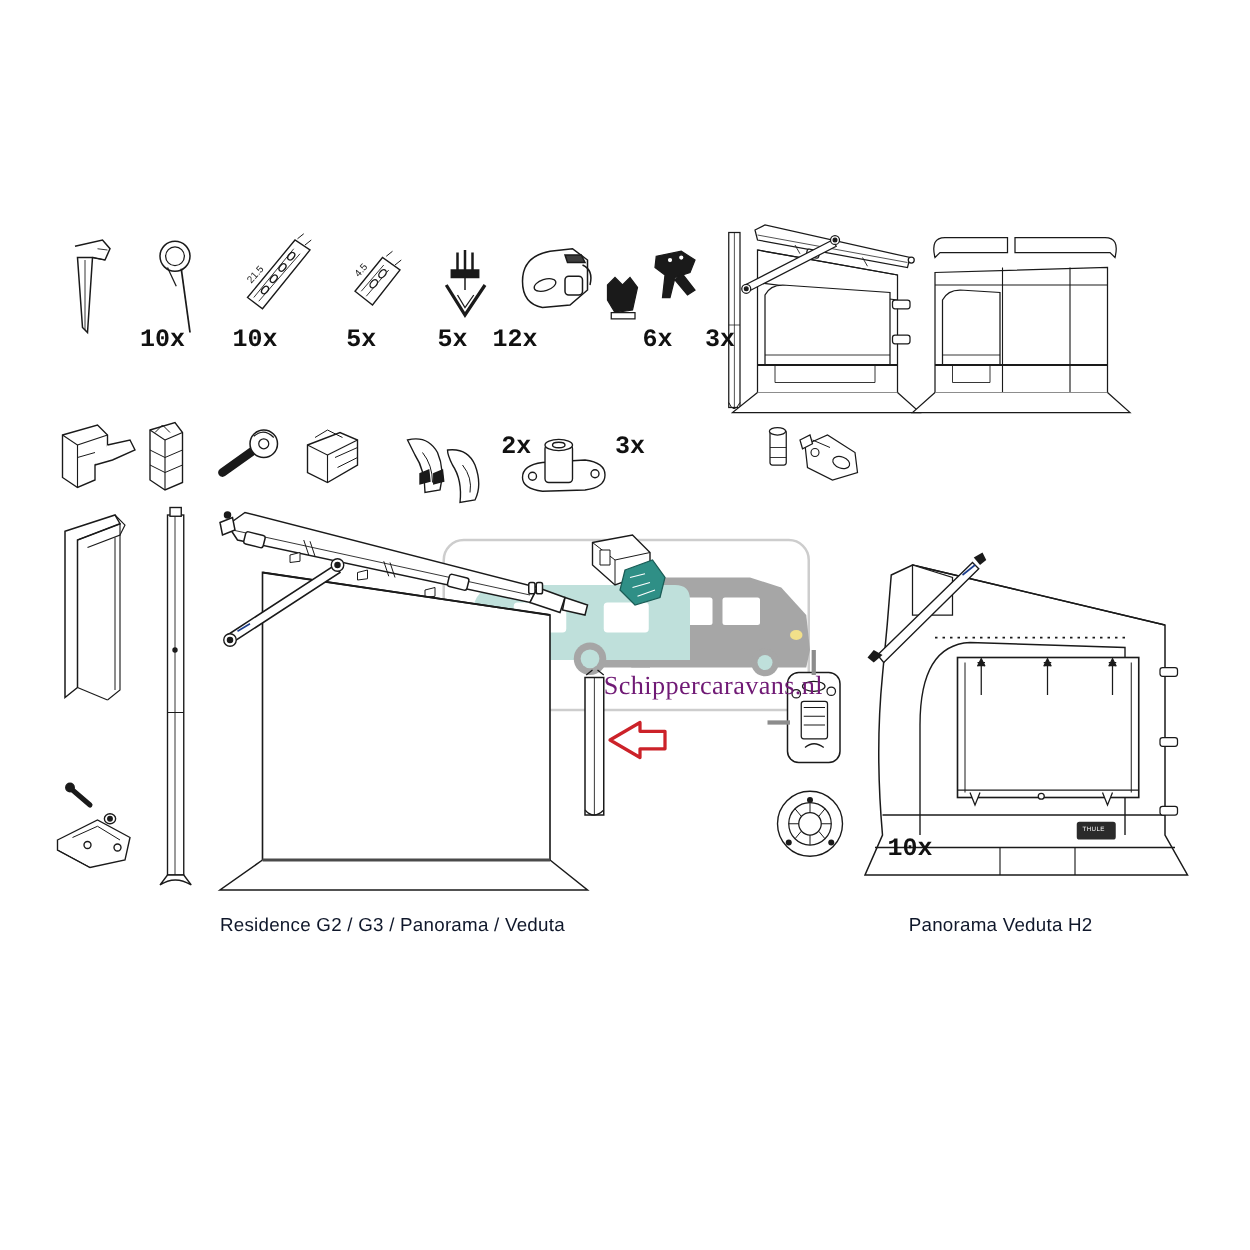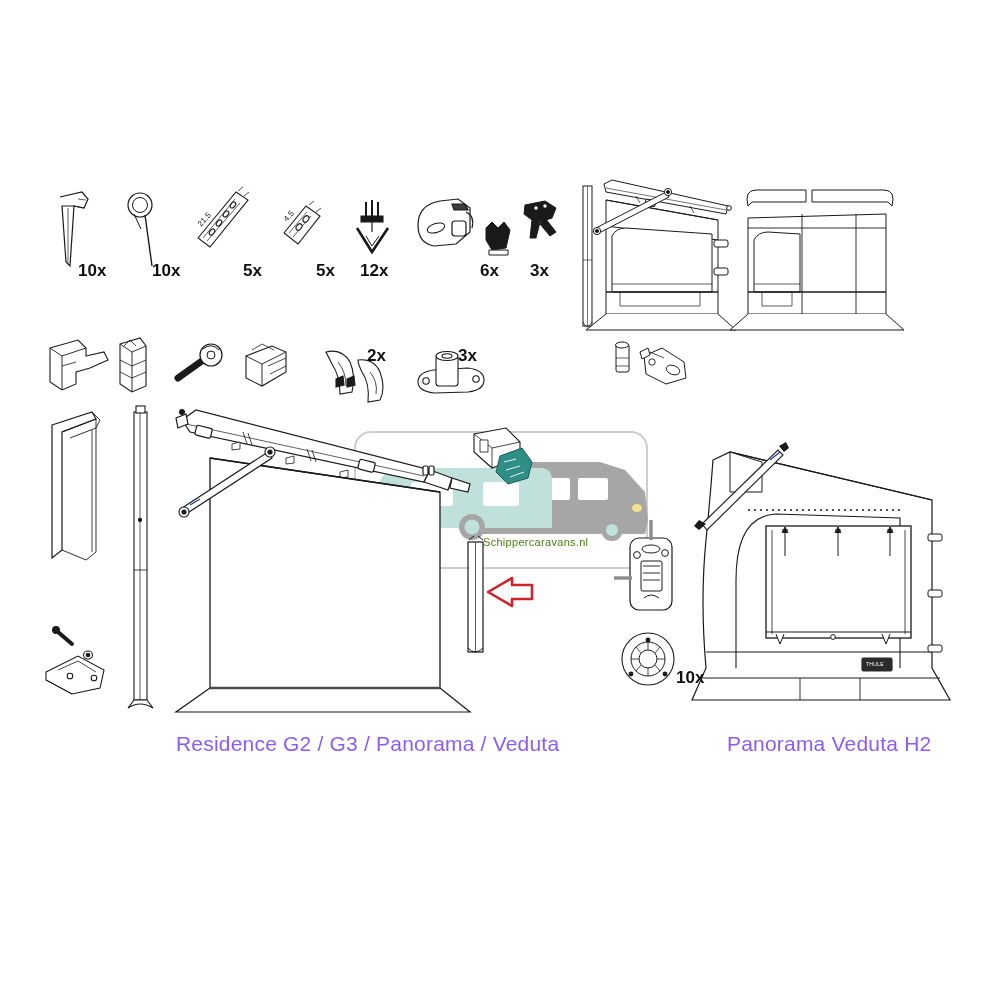--- a/index.html
+++ b/index.html
@@ -3,30 +3,30 @@
 <meta charset="utf-8">
 <title>Thule Awning Parts Diagram</title>
 <style>
   html,body{margin:0;padding:0;background:#ffffff;}
   body{
     font-family:"Liberation Sans", sans-serif;
     width:1000px;height:1000px;overflow:hidden;position:relative;
   }
   #canvas{position:absolute;left:0;top:0;width:1000px;height:1000px;}
   .qty{
-    position:absolute;font-family:Liberation Sans, sans-serif;
-    font-weight:bold;font-size:17px;color:#111;white-space:nowrap;
+    position:absolute;font-family:Liberation Mono, monospace;
+    font-weight:bold;font-size:20px;color:#111;white-space:nowrap;margin-left:34px;
   }
   .caption{
     position:absolute;font-family:"Liberation Sans",sans-serif;
-    font-size:21px;color:#8b5cf6;white-space:nowrap;letter-spacing:.2px;
+    font-size:15px;color:#0f172a;white-space:nowrap;letter-spacing:.2px;
   }
   .wm-text{
-    position:absolute;font-family:Liberation Sans, sans-serif;
-    font-size:11px;color:#4d7c0f;white-space:nowrap;letter-spacing:.3px;
+    position:absolute;font-family:Liberation Serif, serif;
+    font-size:21px;color:#701a75;white-space:nowrap;letter-spacing:.3px;
   }
   .badge-text{
     position:absolute;font-family:"Liberation Sans",sans-serif;
     font-size:5px;color:#ffffff;letter-spacing:.3px;white-space:nowrap;
   }
   svg{display:block;}
 </style>
 </head>
 <body>
 

